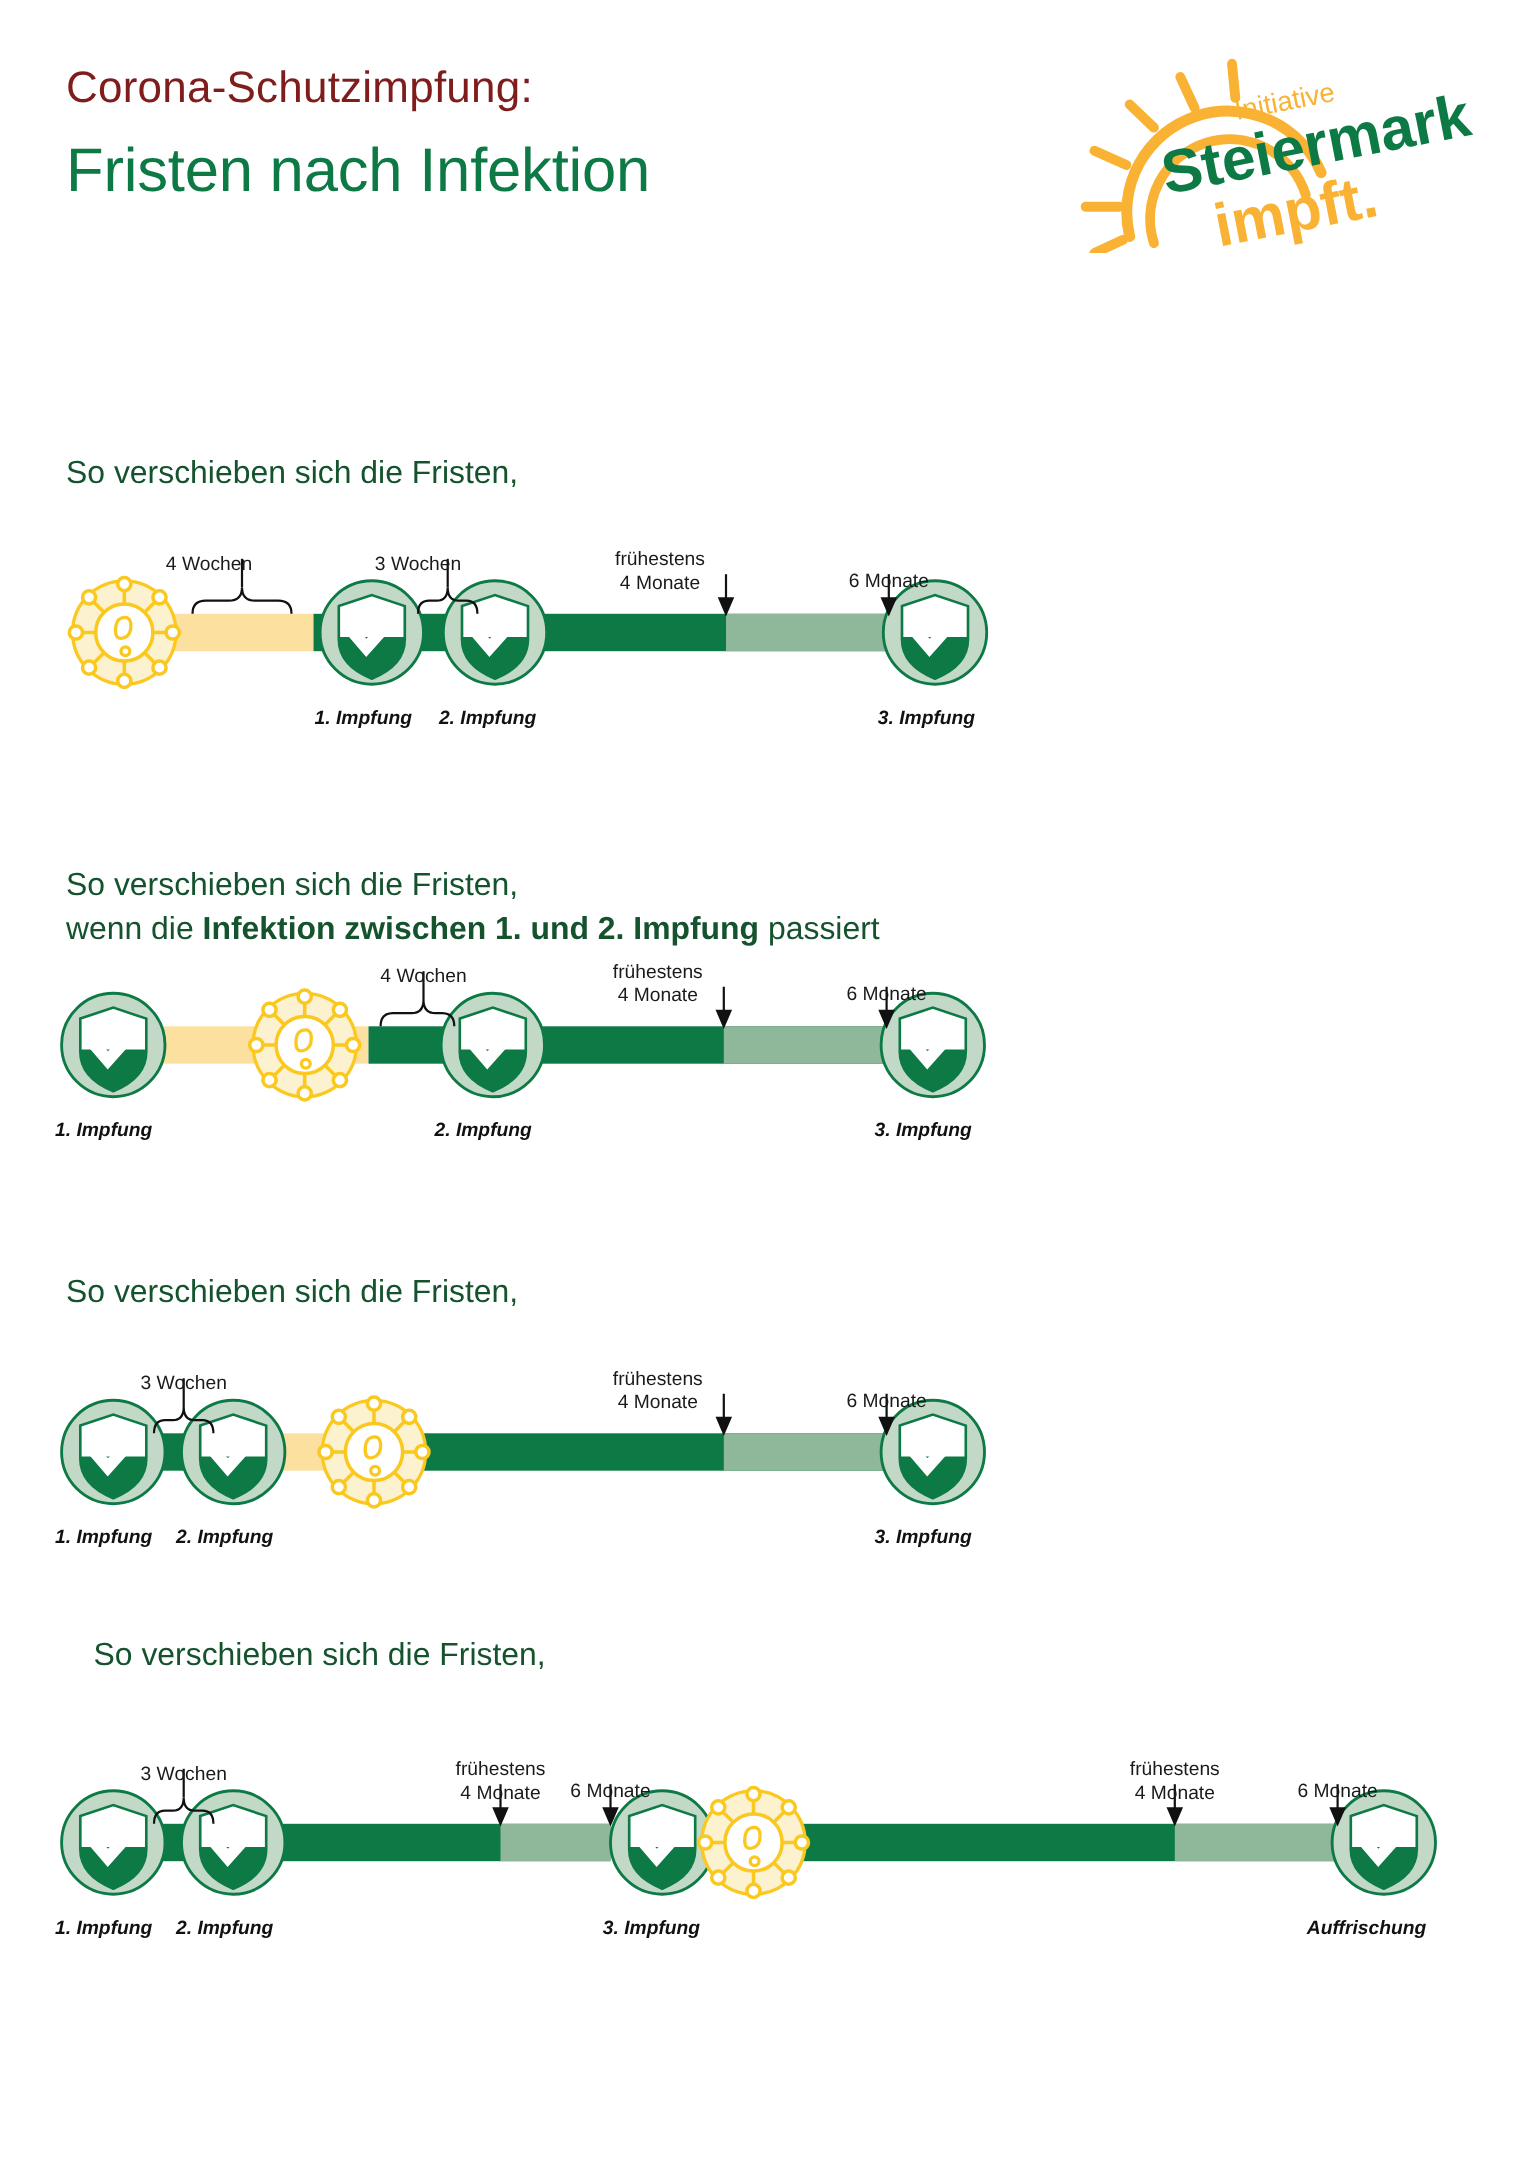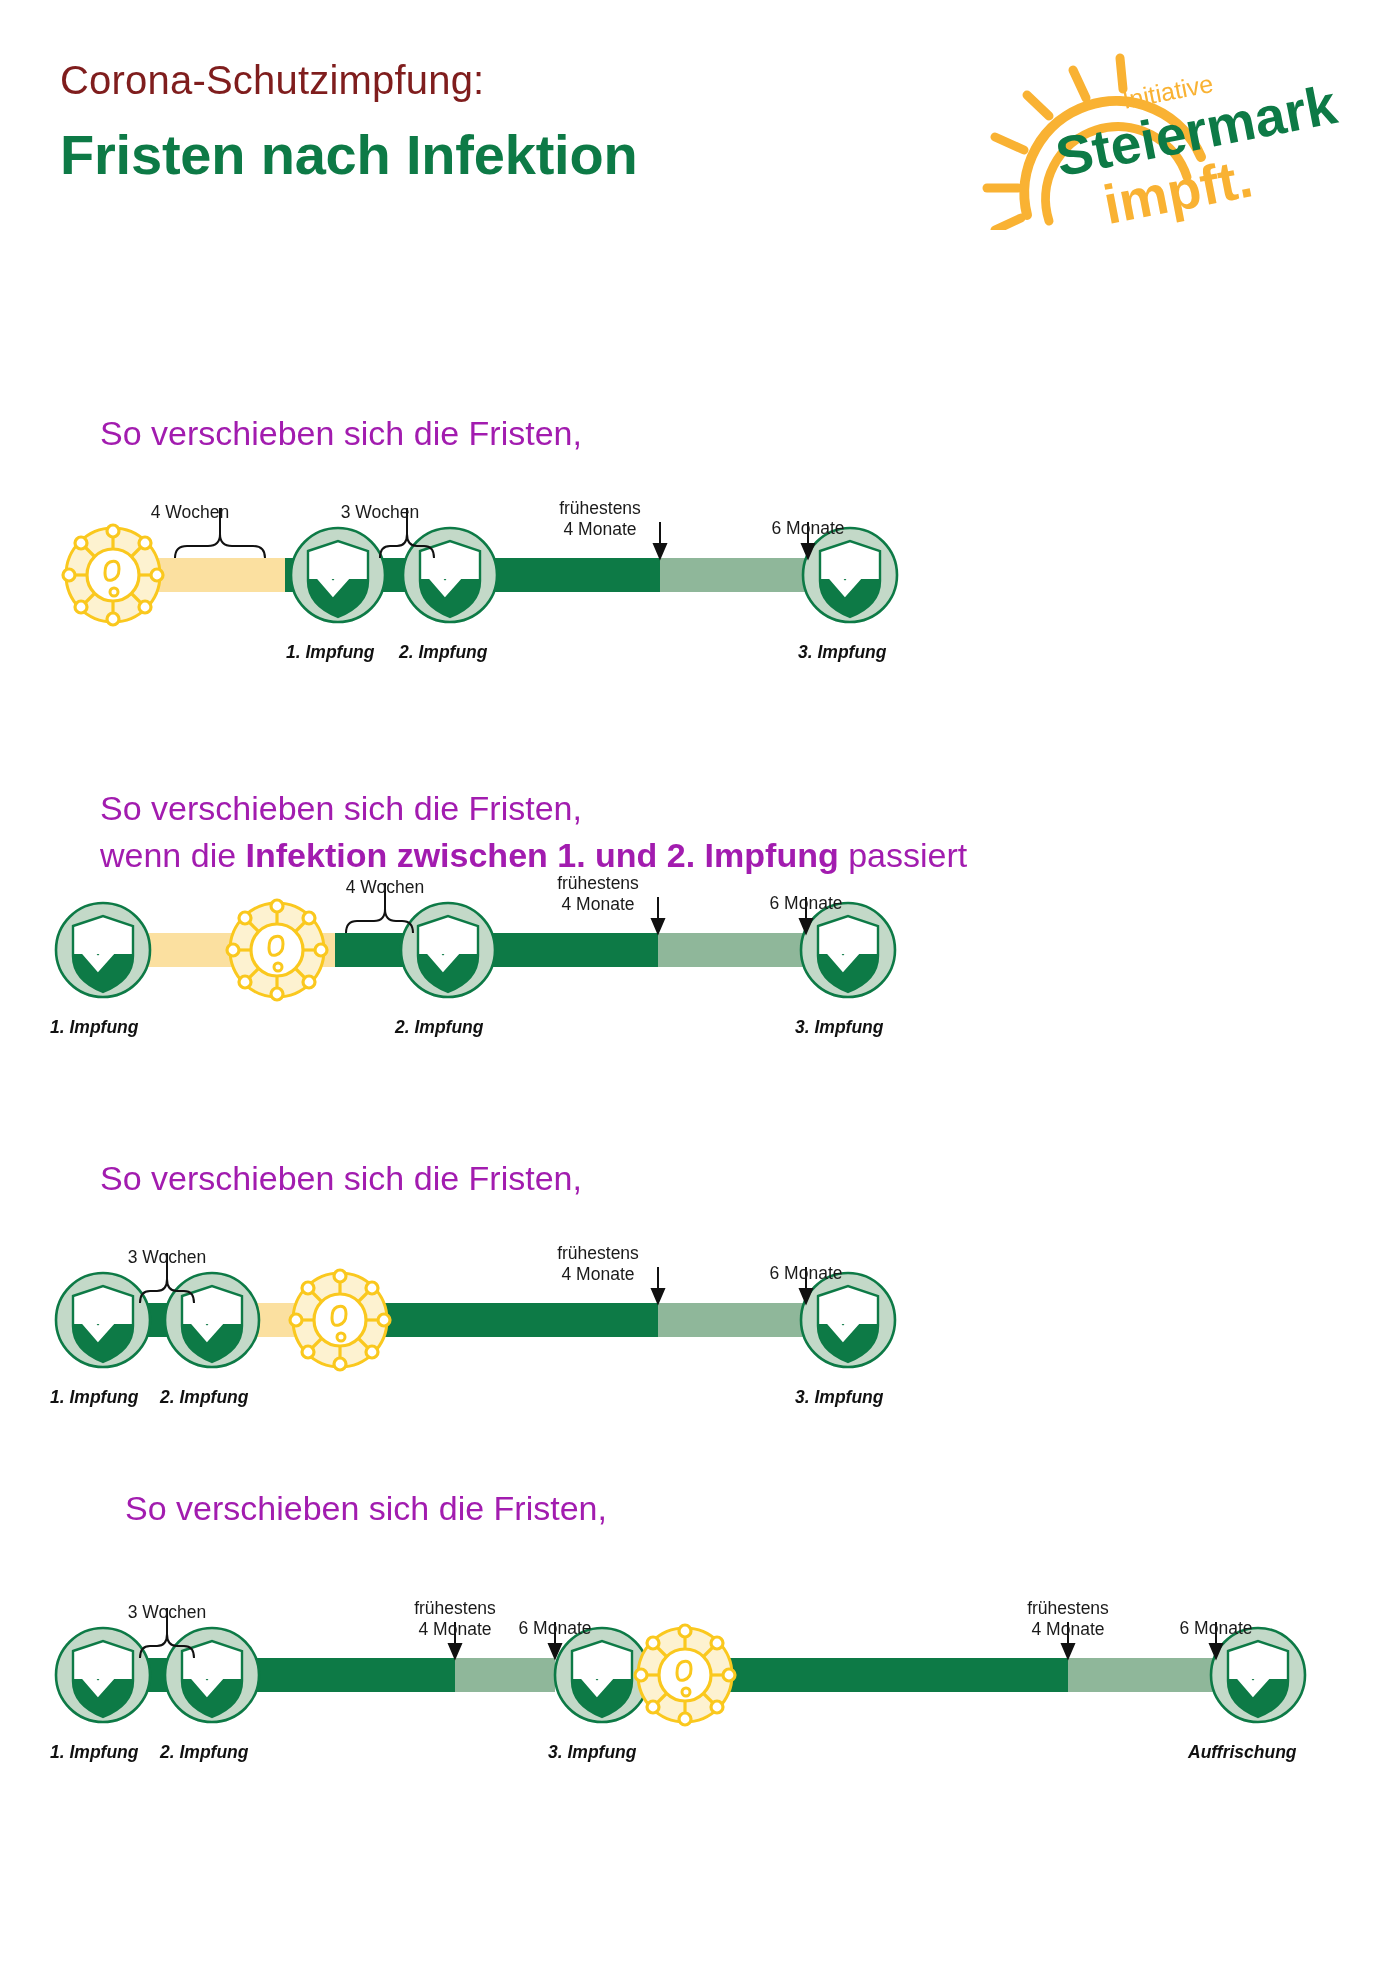--- a/index.html
+++ b/index.html
@@ -26,41 +26,40 @@
     left: 60px; top: 58px;
     font-size: 40px;
     color: #7f1d1d;
     letter-spacing: 0.2px;
     white-space: nowrap;
   }
   #main-title {
     position: absolute;
     left: 60px; top: 122px;
     font-size: 56px;
-    font-weight: bold;
+    font-weight: normal;
     color: #0d7a46;
     letter-spacing: -0.2px;
     white-space: nowrap;
   }
   #logo {
     position: absolute;
     left: 965px; top: 40px;
     width: 400px; height: 190px;
   }
   #logo svg { display:block; }
 
   
   .section { position: absolute; left: 0; width: 1400px; }
   .sec-head {
     position: absolute;
-    font-size: 34px;
-    color: #a21caf;
+    font-size: 29px;
+    color: #14532d;
     line-height: 1.38;
     white-space: nowrap;
-    margin-left: 40px;
   }
   .sec-head b { font-weight: bold; }
 
   .tl { position: absolute; }
   .tl svg { display: block; }
 
   .cap {
     position: absolute;
     font-size: 17.5px;
     font-weight: bold;

